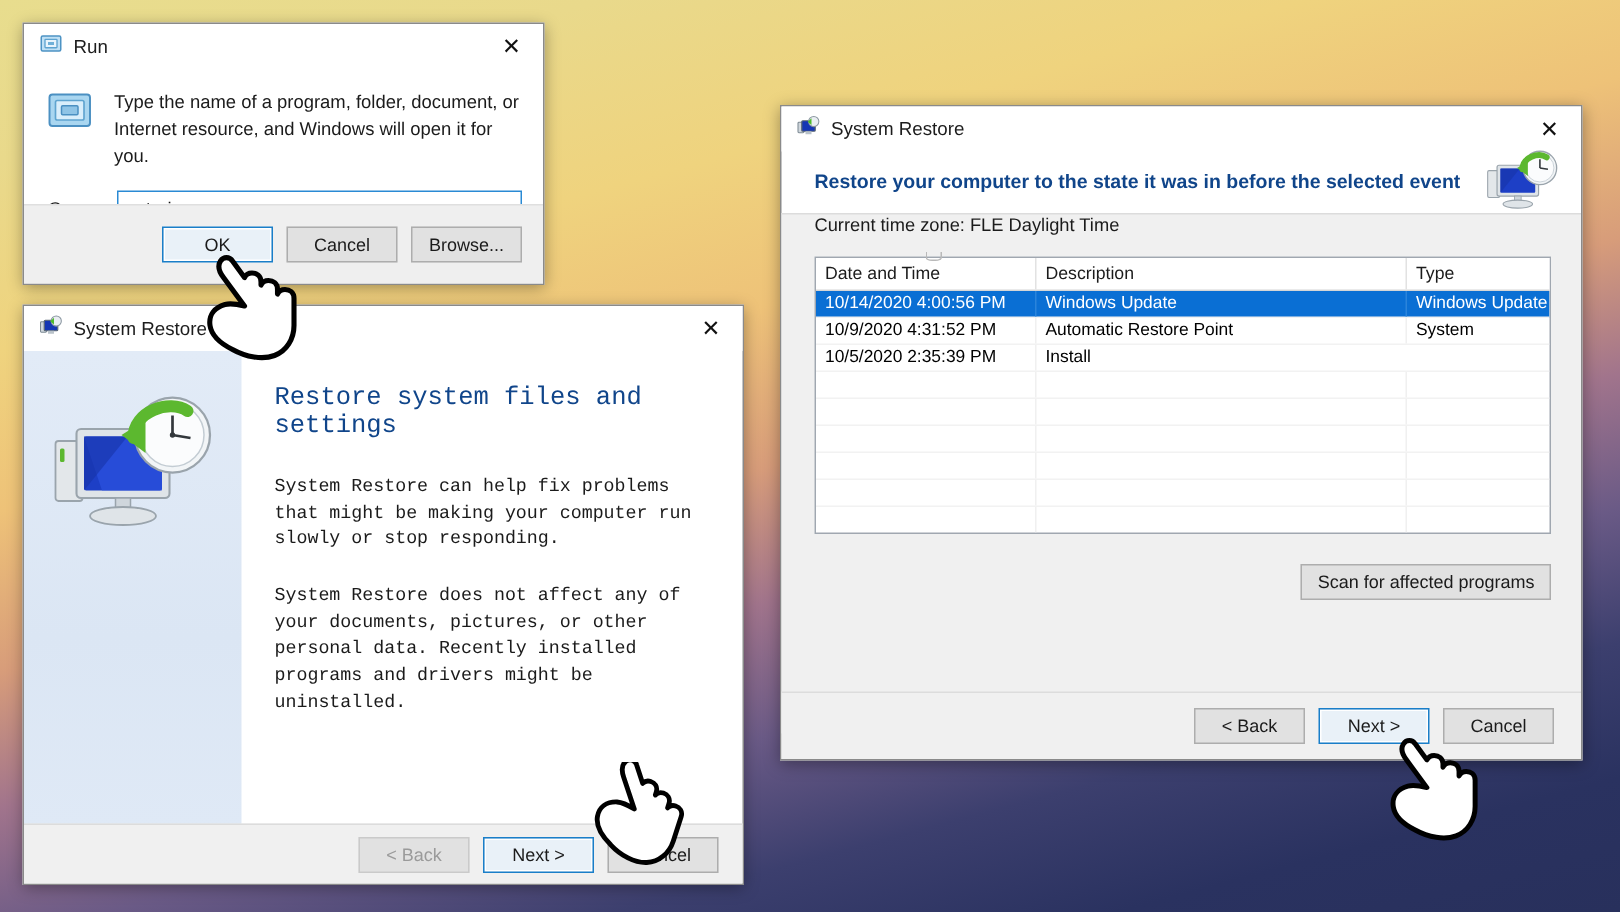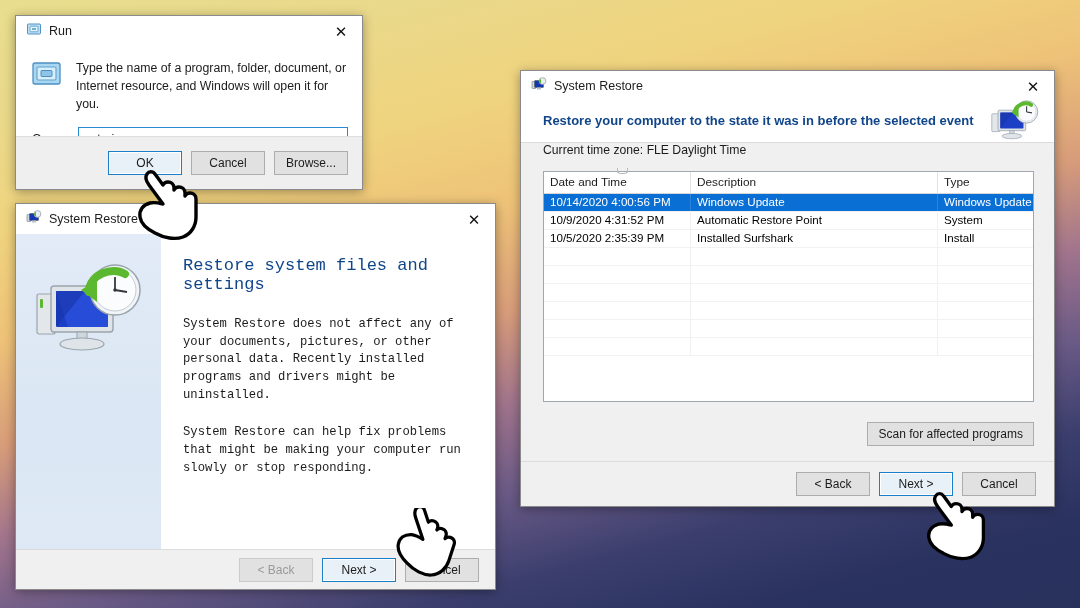--- a/index.html
+++ b/index.html
@@ -63,21 +63,21 @@
 
   
   #sr2-window{left:520px;top:70px;width:535px;height:437px;}
   .sr2-head{padding:6px 0 14px 22px;display:flex;align-items:flex-start;
             position:relative;}
   .sr2-h{font-size:13px;font-weight:bold;color:#10458a;padding-top:6px;}
   .sr2-headicon{position:absolute;right:14px;top:-4px;}
   .sr2-body{background:#f0f0f0;border-top:1px solid #dcdcdc;
             height:347px;padding:0 20px 0 22px;box-sizing:border-box;}
   .tz{font-size:12.2px;color:#1b1b1b;margin-bottom:14px;}
-  .grid{background:#fff;border:1px solid #a0a7b0;height:231px;box-sizing:border-box;
+  .grid{background:#fff;border:1px solid #a0a7b0;height:185px;box-sizing:border-box;
         display:flex;flex-direction:column;}
   .ghead{display:flex;height:21px;background:#fff;border-bottom:1px solid #d6d6d6;
          flex:none;}
   .ghead div{font-size:11.8px;color:#1b1b1b;padding:3px 0 0 6px;box-sizing:border-box;
              border-right:1px solid #e2e2e2;position:relative;}
   .ghead div:last-child{border-right:none;}
   .sortmark{position:absolute;left:50%;top:-4px;width:9px;height:5px;
             border-left:1px solid #b9b9b9;border-right:1px solid #b9b9b9;
             border-bottom:1px solid #b9b9b9;border-radius:0 0 40% 40%;}
   .grows{flex:1;overflow:hidden;}
@@ -176,22 +176,22 @@
           <line x1="82" y1="32" x2="94" y2="34" stroke="#33383c" stroke-width="1.8"></line>
           <circle cx="82" cy="32" r="1.8" fill="#33383c"></circle>
 
           <path d="M56 34 C56 16, 80 8, 92 16" stroke="#5cb82f" stroke-width="8" fill="none" stroke-linecap="round"></path>
           <path d="M48 32 L64 22 L64 44 Z" fill="#5cb82f"></path>
         </svg>
       </span>
     </div>
     <div class="sr1-right">
       <h1 class="sr1-h">Restore system files and settings</h1>
+      <p class="sr1-p">System Restore can help fix problems that might be making your computer run slowly or stop responding.</p>
       <p class="sr1-p">System Restore does not affect any of your documents, pictures, or other personal data. Recently installed programs and drivers might be uninstalled.</p>
-      <p class="sr1-p">System Restore can help fix problems that might be making your computer run slowly or stop responding.</p>
     </div>
   </div>
 
   <div class="sr1-footer">
     <div class="btn disabled">&lt; Back</div>
     <div class="btn default">Next &gt;</div>
     <div class="btn">Cancel</div>
   </div>
 </div>
 
@@ -248,21 +248,20 @@
           <div class="c2">Windows Update</div>
           <div class="c3">Windows Update</div>
         </div>
         <div class="grow">
           <div class="c1">10/9/2020 4:31:52 PM</div>
           <div class="c2">Automatic Restore Point</div>
           <div class="c3">System</div>
         </div>
         <div class="grow">
           <div class="c1">10/5/2020 2:35:39 PM</div>
-          <div class="c2">Installed Surfshark</div>
           <div class="c3">Install</div>
         </div>
         <div class="grow">
             <div class="c1"></div>
             <div class="c2"></div>
             <div class="c3"></div>
           </div>
         <div class="grow">
             <div class="c1"></div>
             <div class="c2"></div>

